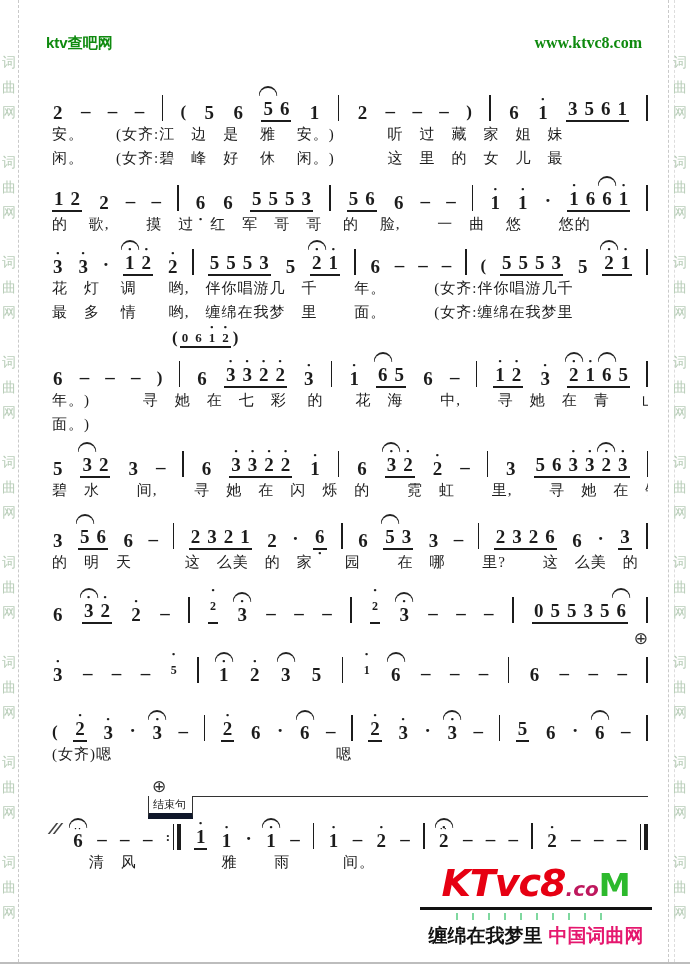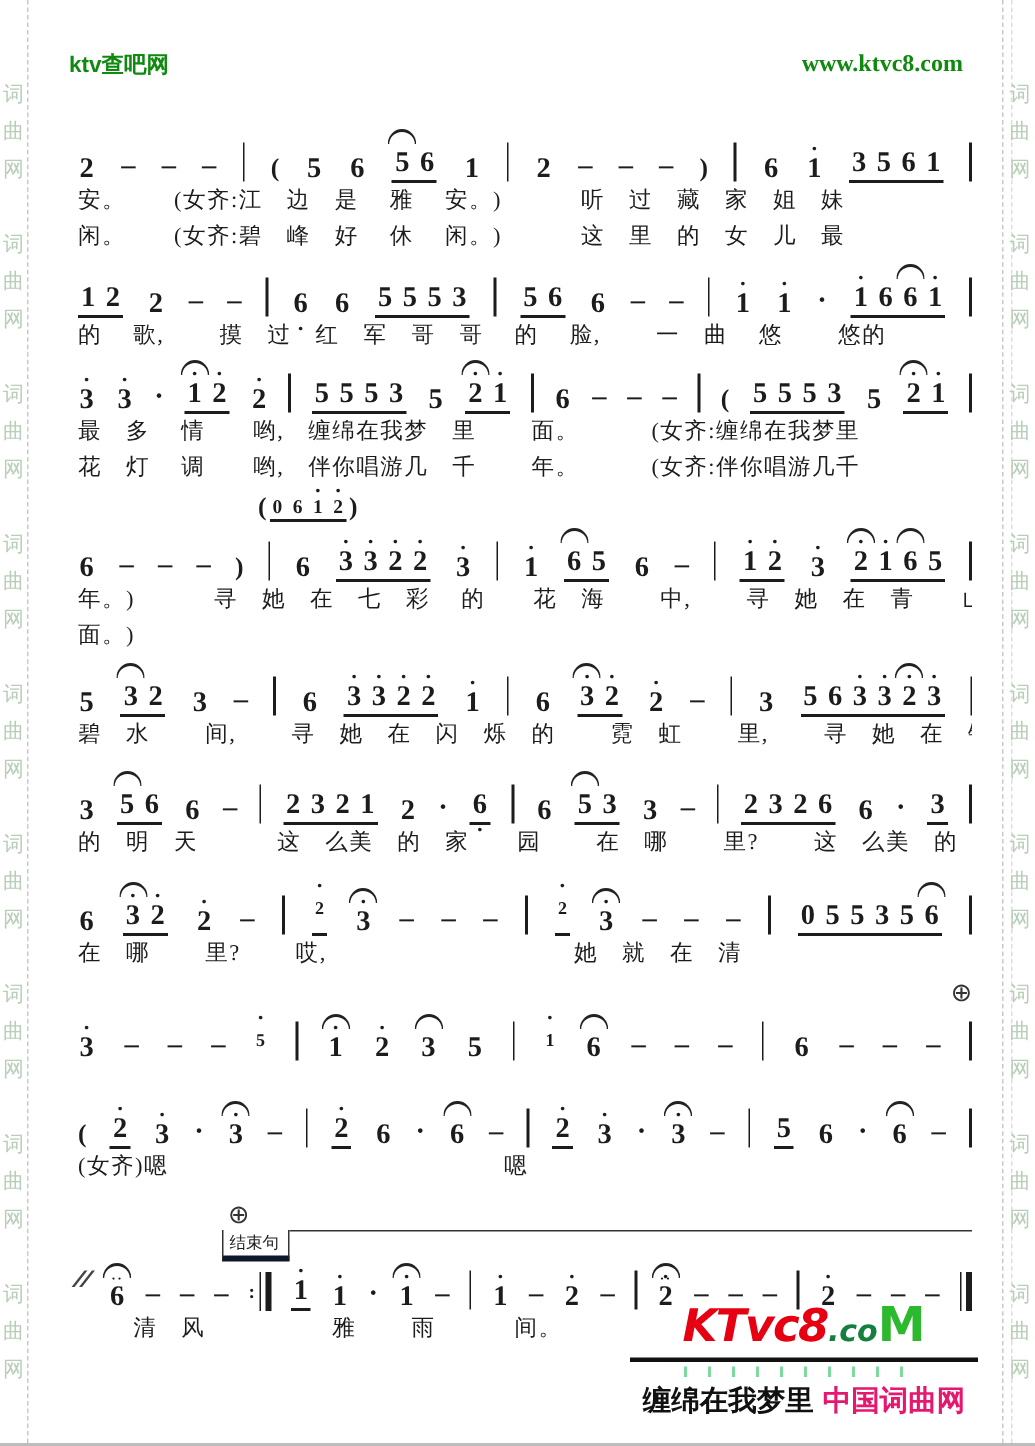--- a/index.html
+++ b/index.html
@@ -51,27 +51,27 @@
   #score .system:nth-child(7){margin-bottom:12px;}
   #score .system:nth-child(8){padding-top:14px;margin-bottom:12px;}
   #score .system:nth-child(9){padding-top:12px;margin-bottom:14px;}
   #score .system:nth-child(10){padding-top:36px;}
   .pickup{position:absolute;top:0px;left:120px;}
   .coda{position:absolute;top:-4px;right:4px;font-size:17px;color:#333;font-family:"DejaVu Sans",sans-serif;}
   .system:nth-child(8) .coda{top:-8px;right:0;}
   .coda-left{left:100px;right:auto;top:-4px;}
   .endline{position:absolute;top:16px;left:96px;right:0;border-top:1.5px solid #333;height:0;}
   .endlabel{position:absolute;top:16px;left:96px;font-size:11px;border-left:1px solid #333;
-            padding:1px 6px 1px 4px;background:#fff;border-bottom:4px solid #0f172a;border-right:1px solid #333;}
+            padding:1px 6px 1px 4px;background:#fff;border-bottom:6px solid #0f172a;border-right:1px solid #333;}
   
   .footer{position:absolute;right:34px;top:868px;width:240px;text-align:center;}
   .logo{font-family:"DejaVu Sans","Liberation Sans",sans-serif;font-style:italic;font-weight:bold;
         line-height:30px;white-space:nowrap;}
-  .lg-red{color:#e60012;font-size:30px;letter-spacing:-1px;}
-  .lg-dot{color:#15803d;font-size:20px;font-style:italic;}
+  .lg-red{color:#e60012;font-size:38px;letter-spacing:-1px;}
+  .lg-dot{color:#be185d;font-size:20px;font-style:italic;}
   .lg-m{color:#2db92d;font-size:32px;font-style:normal;}
   .logo-rule{height:3px;background:#111;margin:1px 4px 3px 4px;}
   .ticks{height:7px;margin:0 40px 3px 40px;
          background:repeating-linear-gradient(90deg,#7fd89f 0 2px,transparent 2px 16px);}
   .cap{font-family:"Liberation Sans","DejaVu Sans",sans-serif;font-weight:bold;font-size:19px;white-space:nowrap;}
   .cap .blk{color:#111;} .cap .pink{color:#e5176e;margin-left:6px;}
 </style>
 </head>
 <body>
 
@@ -266,22 +266,22 @@
             <span class="tok"><span class="digit">5</span></span>
             <span class="tok"><span class="digit">3</span></span>
           </span>
           <span class="tok"><span class="digit">5</span></span>
           <span class="grp">
             <span class="tok"><span class="digit">2</span><span class="od up">•</span><span class="mk"></span></span>
             <span class="tok"><span class="digit">1</span><span class="od up">•</span></span>
           </span>
           <span class="bar"></span>
         </div>
+        <div class="lyr">花　灯　 调　　哟,　伴你唱游几　千　　 年。　　　(女齐:伴你唱游几千</div>
         <div class="lyr">最　多　 情　　哟,　缠绵在我梦　里　　 面。　　　(女齐:缠绵在我梦里</div>
-        <div class="lyr">花　灯　 调　　哟,　伴你唱游几　千　　 年。　　　(女齐:伴你唱游几千</div>
       </div>
       <div class="system">
         <div class="pickup">
           <div class="notes small">
             <span class="par">(</span>
             <span class="grp">
               <span class="tok"><span class="digit">0</span></span>
               <span class="tok"><span class="digit">6</span></span>
               <span class="tok"><span class="digit">1</span><span class="od up">•</span></span>
               <span class="tok"><span class="digit">2</span><span class="od up">•</span></span>
@@ -443,21 +443,20 @@
           <span class="grp">
             <span class="tok"><span class="digit">0</span></span>
             <span class="tok"><span class="digit">5</span></span>
             <span class="tok"><span class="digit">5</span></span>
             <span class="tok"><span class="digit">3</span></span>
             <span class="tok"><span class="digit">5</span></span>
             <span class="tok"><span class="digit">6</span><span class="mk"></span></span>
           </span>
           <span class="bar"></span>
         </div>
-        <div class="lyr">在　哪　　 里?　　 哎,　　　　　　　　　　 她　就　在　清</div>
       </div>
       <div class="system">
         <div class="coda">⊕</div>
         <div class="notes">
           <span class="tok"><span class="digit">3</span><span class="od up">•</span></span>
           <span class="dash">–</span>
           <span class="dash">–</span>
           <span class="dash">–</span>
           <span class="tok g"><span class="digit">5</span><span class="od up">•</span></span>
           <span class="bar"></span>

